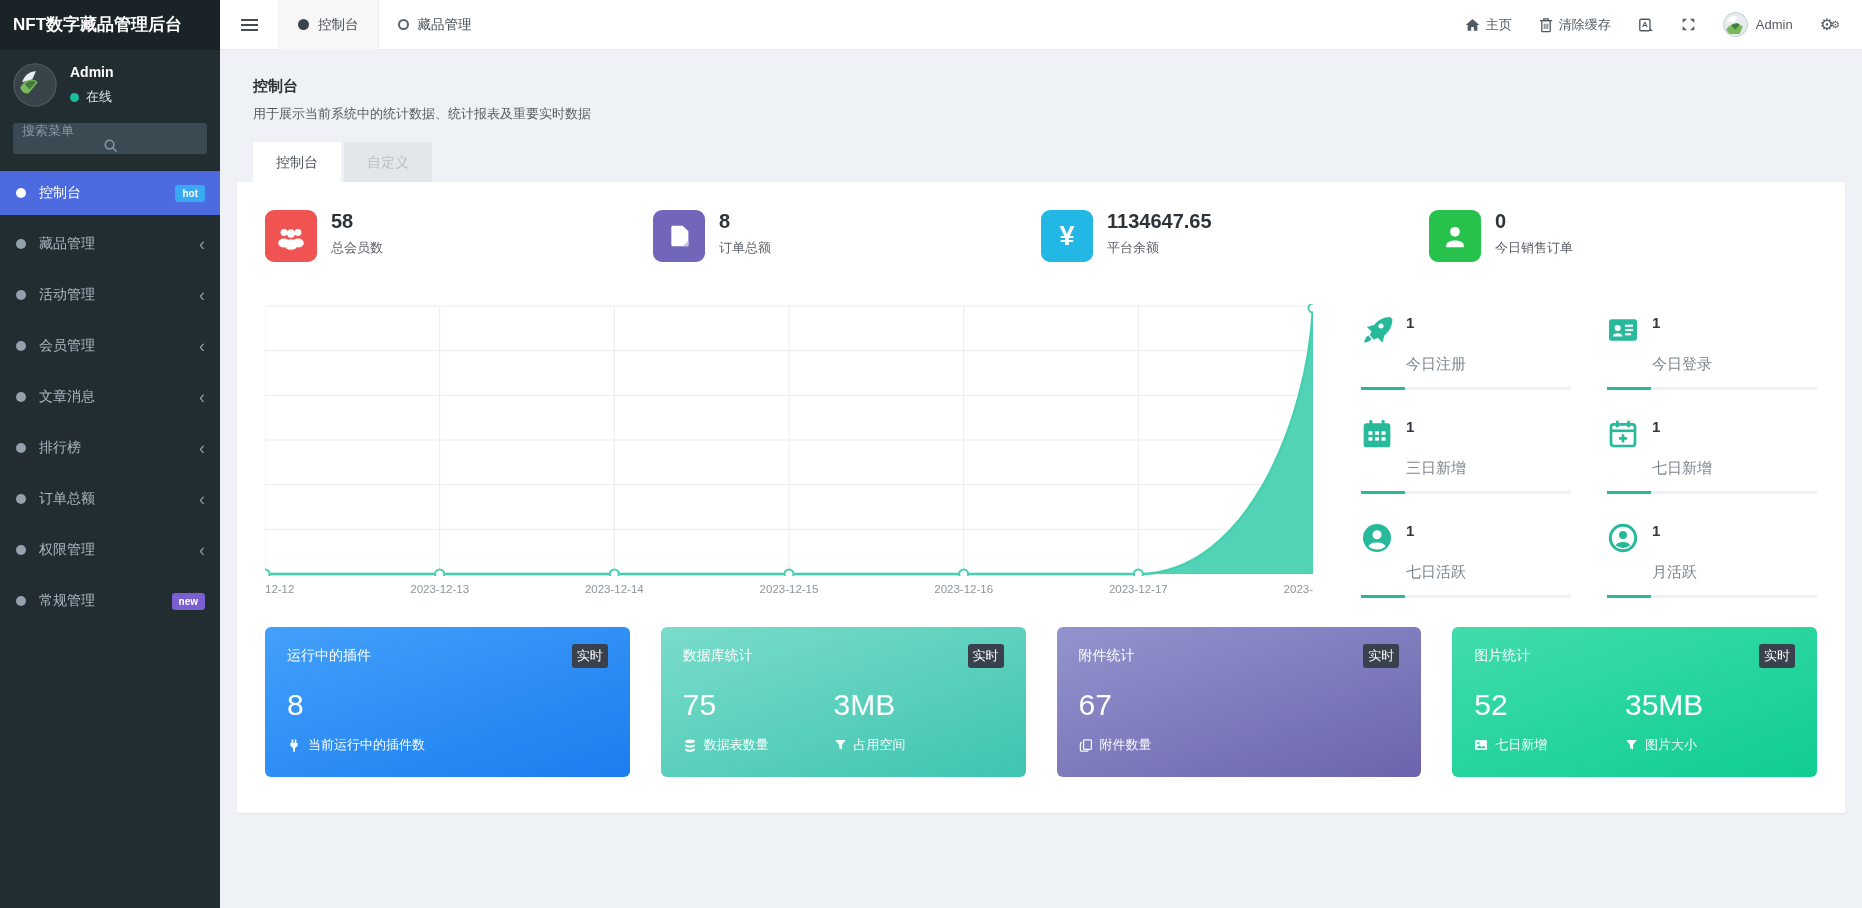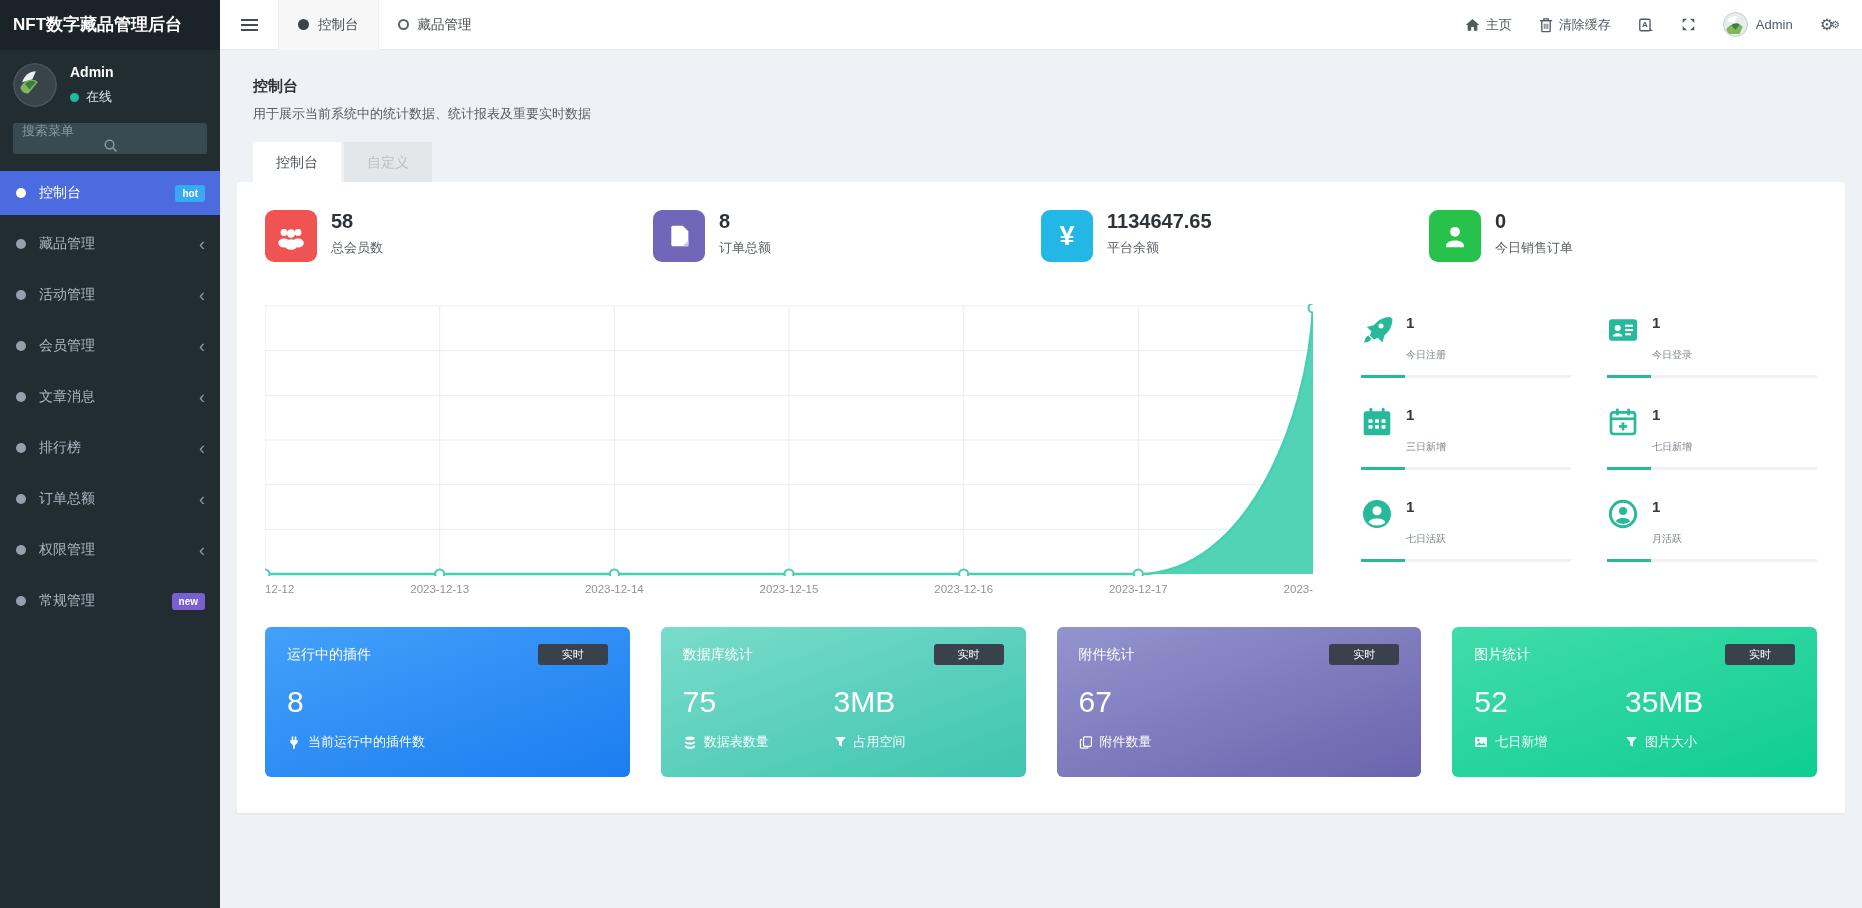--- a/index.html
+++ b/index.html
@@ -93,34 +93,34 @@
   .x-axis span { position:absolute; top:2px; transform:translateX(-50%); white-space:nowrap; }
   .x-axis span.first { transform:none; }
 
   .mini-grid { flex:1; margin-left:48px; display:grid; grid-template-columns:1fr 1fr;
                column-gap:36px; row-gap:28px; align-content:start; padding-top:10px; }
   .mini-top { display:flex; align-items:flex-start; }
   .mini-icon { width:32px; height:32px; flex:none; }
   .mini-icon svg { display:block; width:100%; height:100%; }
   .mini-text { margin-left:13px; }
   .mini-value { font-size:15px; font-weight:bold; color:#33393f; }
-  .mini-label { font-size:10px; color:#7d858c; margin-top:17px; }
+  .mini-label { font-size:15px; color:#7d858c; margin-top:24px; }
   .mini-line { margin-top:13px; height:3px; background:#f0f1f2; position:relative; }
   .mini-line span { position:absolute; left:0; top:0; height:3px; width:44px; background:#26b99a; }
 
   
   .cards-row { display:flex; gap:31px; }
   .gcard { flex:1; height:150px; border-radius:6px; padding:17px 22px; color:#fff;
            position:relative; cursor:pointer; }
   .gcard-blue   { background:linear-gradient(160deg,#43a0fa 0%,#1b7df0 100%); }
   .gcard-teal   { background:linear-gradient(160deg,#7adcca 0%,#3ec5b0 100%); }
   .gcard-purple { background:linear-gradient(160deg,#9394ce 0%,#6b64ad 100%); }
   .gcard-green  { background:linear-gradient(160deg,#41dcab 0%,#0fcd92 100%); }
   .gcard-head { display:flex; justify-content:space-between; align-items:center; font-size:14px; }
-  .gcard-badge { background:#39414d; font-size:11px; padding:3px 24px; border-radius:3px; }
+  .gcard-badge { background:#39414d; font-size:13px; padding:3px 5px; border-radius:3px; }
   .gcard-cols { display:flex; margin-top:20px; }
   .gcol { width:47%; }
   .gcol + .gcol { width:53%; }
   .gcol.wide { width:100%; }
   .gval { font-size:30px; }
   .gfoot { display:flex; align-items:center; margin-top:14px; font-size:13px; opacity:.96; }
   .gfoot svg { margin-right:7px; flex:none; }
 </style>
 </head>
 <body>

